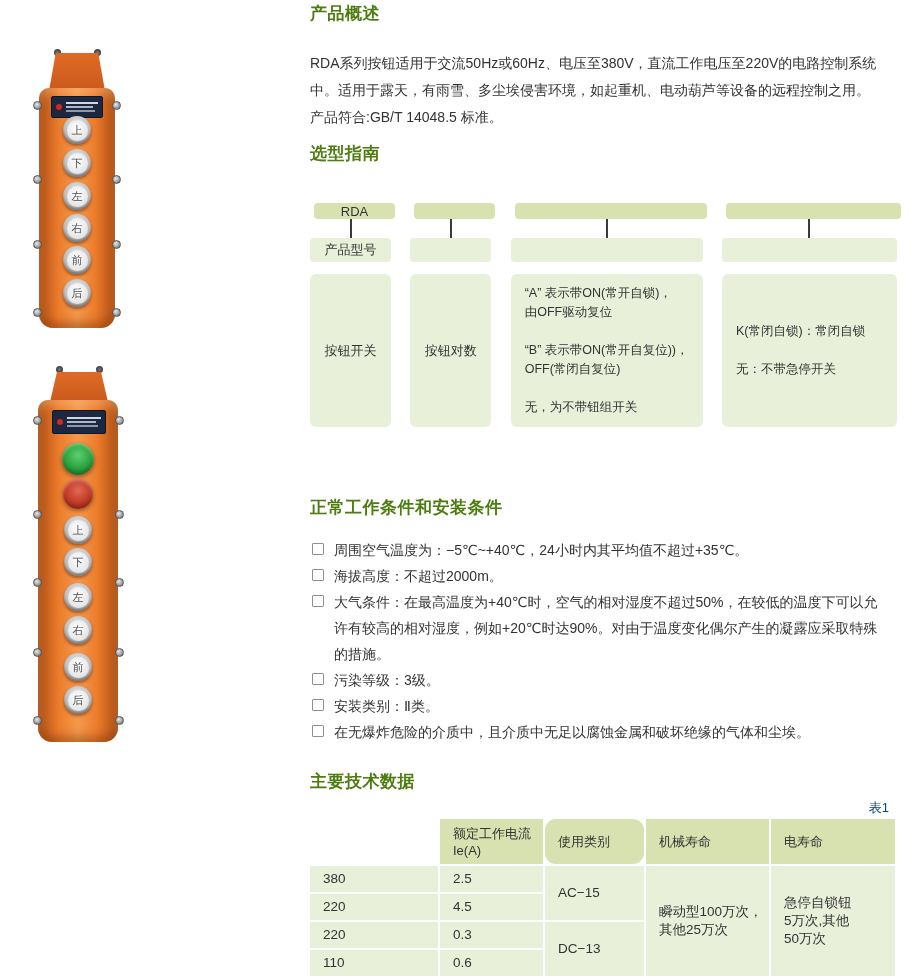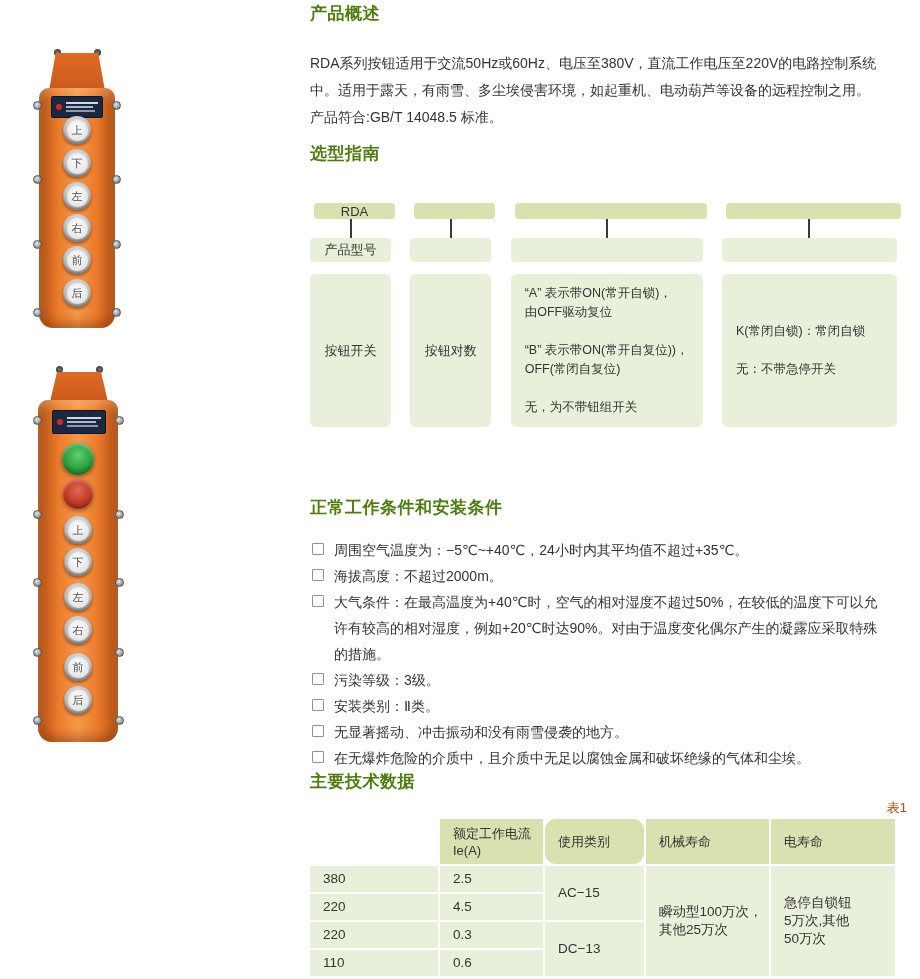--- a/index.html
+++ b/index.html
@@ -37,21 +37,21 @@
   .sel-col.c3 .sel-desc, .sel-col.c4 .sel-desc {
     justify-content:flex-start; text-align:left; padding:0 6px 0 14px;
     white-space:pre-line; line-height:19px; font-size:12.5px;
   }
   
   .cond-list { position:absolute; left:310px; top:537px; width:592px; }
   .cond-item { display:flex; font-size:14px; line-height:26px; color:#333; }
   .cond-box { flex:0 0 12px; width:12px; height:12px; border:1.5px solid #8f8f8f; border-radius:1px; margin:6px 10px 0 2px; }
   .cond-text { flex:1; white-space:pre-line; }
   
-  .table-label { position:absolute; left:320px; top:799px; width:587px; text-align:right; font-size:13px; color:#c2410c; }
+  .table-label { position:absolute; left:302px; top:799px; width:587px; text-align:right; font-size:13px; color:#0c4a6e; }
   .tech-table {
     position:absolute; left:310px; top:819px; width:587px;
     display:grid; grid-template-columns:128px 103px 99px 123px 124px;
     grid-template-rows:45px 26px 26px 26px 26px; gap:2px;
   }
   .th {
     background:#d8e2b0; font-size:13px; color:#333; line-height:17px;
     display:flex; align-items:center; padding-left:13px; white-space:pre-line;
   }
   .td {
@@ -260,24 +260,20 @@
     <div class="cond-item">
         <span class="cond-box"></span>
         <span class="cond-text">污染等级：3级。</span>
       </div>
     <div class="cond-item">
         <span class="cond-box"></span>
         <span class="cond-text">安装类别：Ⅱ类。</span>
       </div>
     <div class="cond-item">
         <span class="cond-box"></span>
-        <span class="cond-text">无显著摇动、冲击振动和没有雨雪侵袭的地方。</span>
-      </div>
-    <div class="cond-item">
-        <span class="cond-box"></span>
         <span class="cond-text">在无爆炸危险的介质中，且介质中无足以腐蚀金属和破坏绝缘的气体和尘埃。</span>
       </div>
   </div>
 
   <h2 class="sec-title" style="top:770px;">主要技术数据</h2>
   <div class="table-label">表1</div>
 
   <div class="tech-table">
     <div class="th" style="grid-column:2; grid-row:1;">额定工作电流
 Ie(A)</div>

